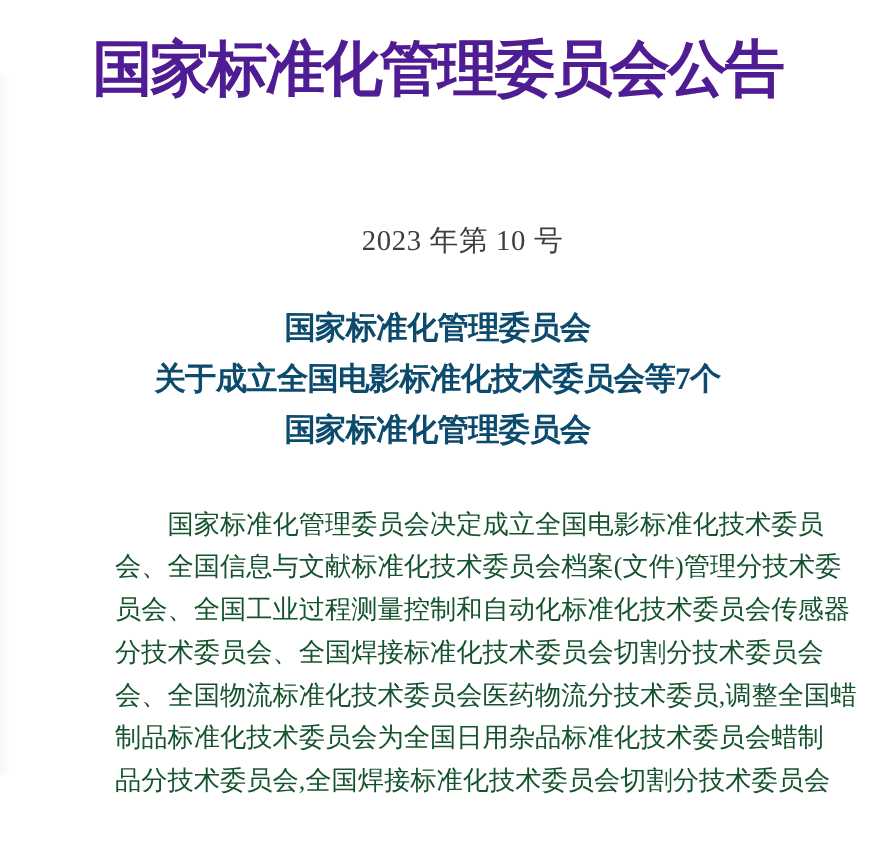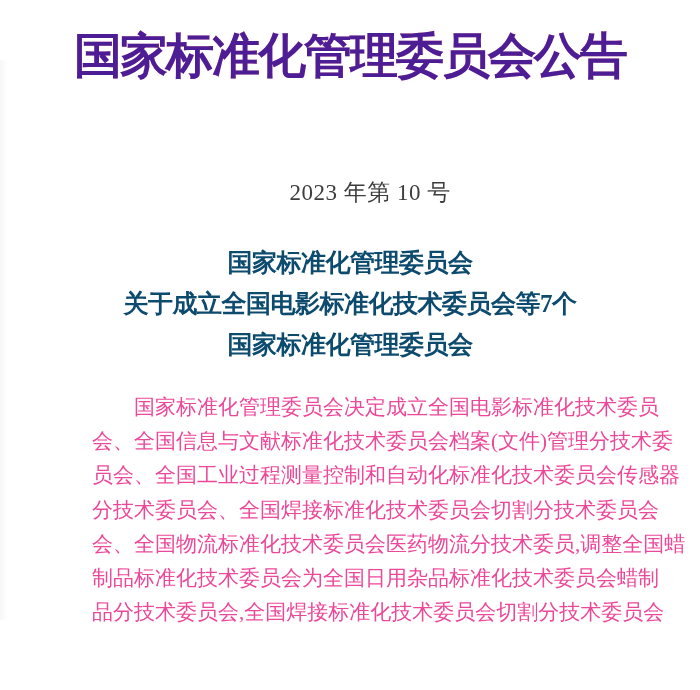--- a/index.html
+++ b/index.html
@@ -59,24 +59,24 @@
     font-weight: bold;
     color: #0c4a6e;
     font-size: 25px;
     letter-spacing: -0.5px;
   }
   .doc-title .doc-title-line {
     line-height: 41px;
   }
   .body-text {
     position: absolute;
-    top: 390px;
+    top: 402px;
     left: 92px;
     width: 524px;
-    color: #ec4899;
+    color: #14532d;
     font-size: 21px;
   }
   .body-text .body-line {
     line-height: 34.2px;
     text-align: justify;
     text-align-last: justify;
     text-justify: inter-ideograph;
     white-space: nowrap;
     letter-spacing: 0;
   }

